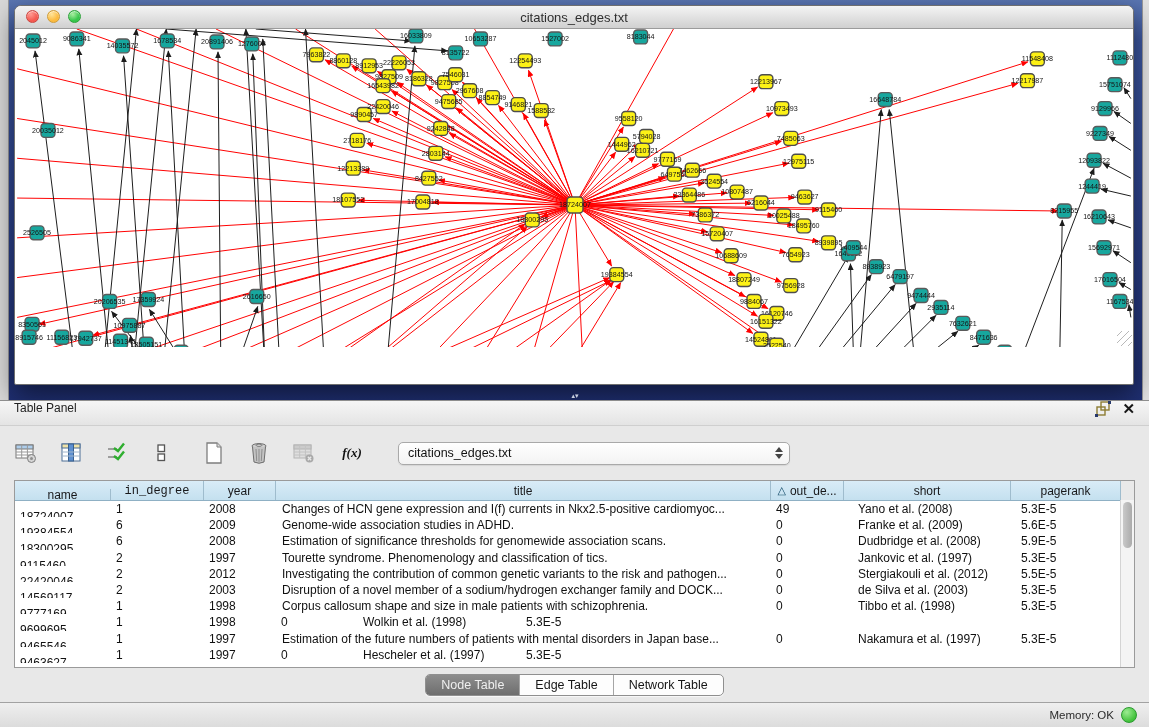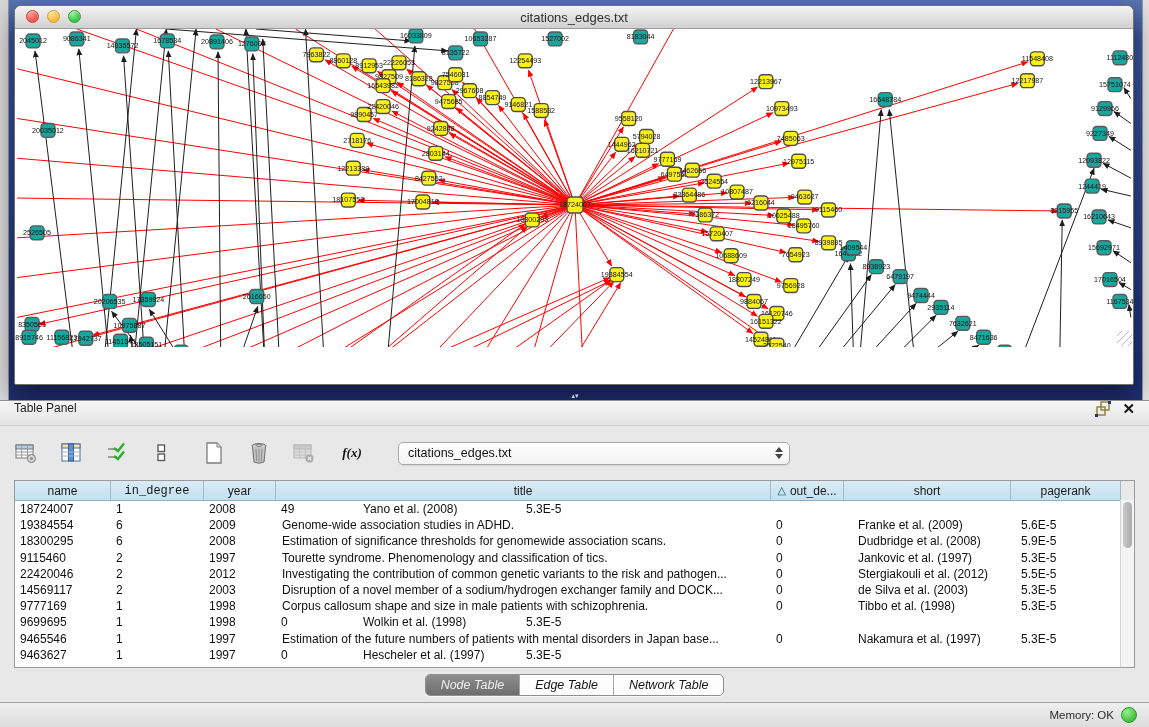--- a/index.html
+++ b/index.html
@@ -51,34 +51,34 @@
   .table-wrap{position:relative;margin:11px 14px 0 14px;height:188px;background:#fff;
     border:1px solid #9a9a9a;box-sizing:border-box;overflow:hidden;}
   .thead{display:flex;height:19px;background:linear-gradient(#d9ecf7,#c4e0ef);
     border-bottom:1px solid #8fb0c4;}
   .th{font-size:12px;color:#18181a;display:flex;align-items:center;justify-content:center;
     border-right:1px solid #9fbccd;box-sizing:border-box;cursor:pointer;overflow:hidden;white-space:nowrap;}
   .th .sort-tri{color:#134a68;margin-right:4px;font-size:11px;}
   .th.stub{border-right:none;background:#e9e9e9;}
   .trow{display:flex;height:16.2px;line-height:16.2px;cursor:default;}
   .td{font-size:12px;color:#101010;white-space:nowrap;overflow:hidden;box-sizing:border-box;}
-  .c0{width:96px;padding-left:5px;}
+  .c0{width:96px;padding-left:5px;margin-top:8px;}
   .c1{width:93px;padding-left:5px;}
   .c2{width:72px;padding-left:5px;}
   .c3{width:495px;padding-left:6px;}
   .c4{width:73px;padding-left:5px;}
   .c5{width:167px;padding-left:14px;}
   .c6{width:110px;padding-left:10px;}
   .vscroll{position:absolute;top:19px;right:0;width:14px;bottom:0;background:#f4f4f4;
     border-left:1px solid #d4d4d4;box-sizing:border-box;}
   .vthumb{position:absolute;top:2px;left:2px;width:9px;height:46px;border-radius:5px;
     background:linear-gradient(90deg,#c9c9c9,#ababab);cursor:pointer;}
   .tabs-row{display:flex;justify-content:center;align-items:center;height:34px;}
   .segmented{display:flex;border:1px solid #8f8f8f;border-radius:5px;overflow:hidden;
-    background:#fdfdfd;box-shadow:0 1px 1px rgba(255,255,255,.7);font-style:italic;}
+    background:#fdfdfd;box-shadow:0 1px 1px rgba(255,255,255,.7);}
   .segment{padding:3px 15px;font-size:12.5px;color:#161616;border-right:1px solid #a5a5a5;cursor:pointer;}
   .segment:last-child{border-right:none;}
   .segment.selected{background:linear-gradient(#8d8d8d,#6e6e6e);color:#efefef;}
   
   .status-bar{position:absolute;left:0;top:702px;width:1149px;height:25px;
     background:linear-gradient(#efefef,#dcdcdc);border-top:1px solid #a2a2a2;box-sizing:border-box;
     display:flex;align-items:center;justify-content:flex-end;padding-right:12px;gap:7px;}
   .memory-label{font-size:11.5px;color:#2b2b2b;}
   .memory-dot{width:14px;height:14px;border-radius:50%;border:1px solid #2a9a2f;
     background:radial-gradient(circle at 35% 30%,#9cec92,#43c23c 70%);cursor:pointer;}
@@ -603,20 +603,21 @@
           <div class="th c6" style="padding-left: 0px;">
             <span>pagerank</span>
           </div>
           <div class="th stub" style="flex: 1 1 0%;"></div>
         </div>
       <div id="tbody">
           <div class="trow">
             <div class="td c0">18724007</div>
             <div class="td c1">1</div>
             <div class="td c2">2008</div>
+            <div class="td c3">Changes of HCN gene expression and I(f) currents in Nkx2.5-positive cardiomyoc...</div>
             <div class="td c4">49</div>
             <div class="td c5">Yano et al. (2008)</div>
             <div class="td c6">5.3E-5</div>
           </div>
           <div class="trow">
             <div class="td c0">19384554</div>
             <div class="td c1">6</div>
             <div class="td c2">2009</div>
             <div class="td c3">Genome-wide association studies in ADHD.</div>
             <div class="td c4">0</div>

